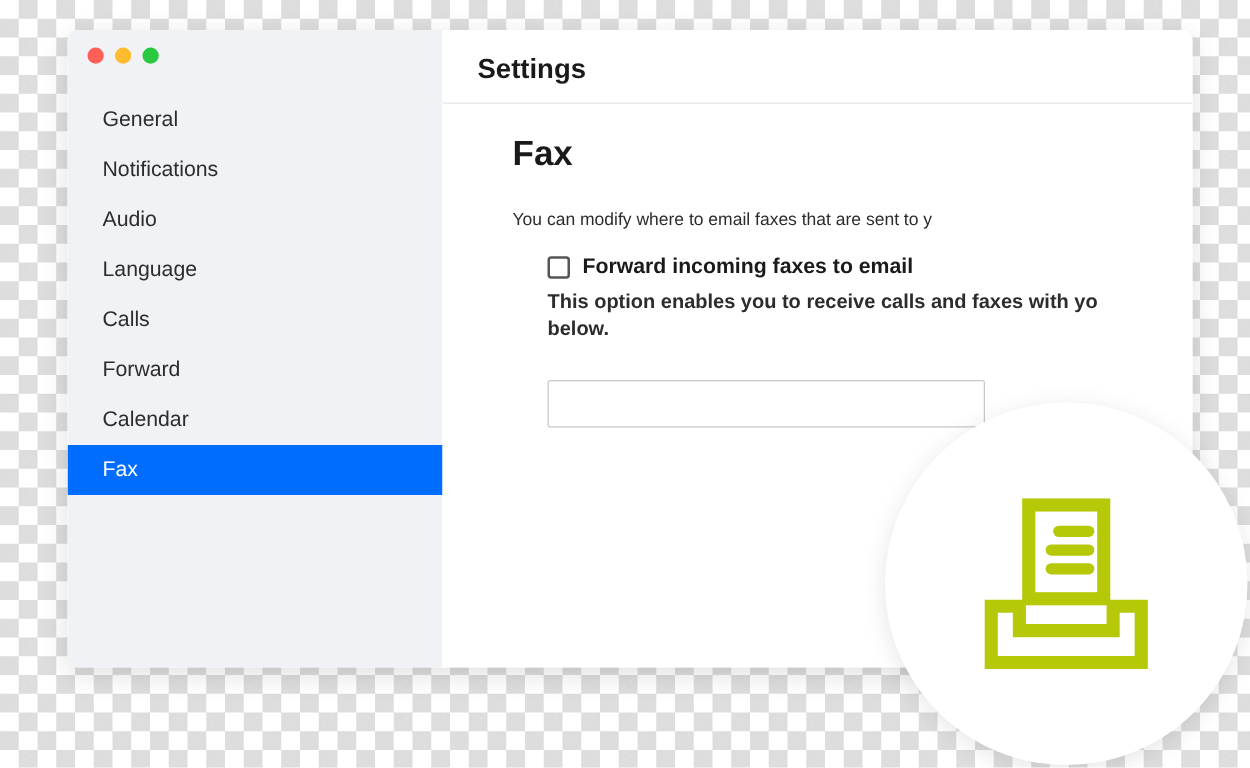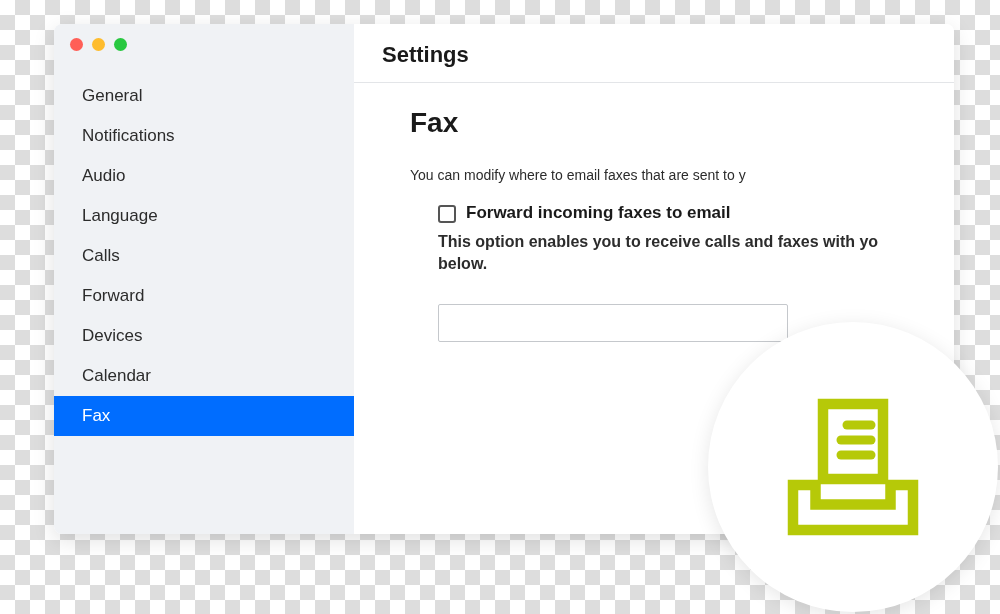--- a/index.html
+++ b/index.html
@@ -160,21 +160,20 @@
     <div class="traffic-light tl-green"></div>
   </div>
 
   <nav class="sidebar" id="sidebar">
       <div class="sidebar-item"><span>General</span></div>
       <div class="sidebar-item"><span>Notifications</span></div>
       <div class="sidebar-item"><span>Audio</span></div>
       <div class="sidebar-item"><span>Language</span></div>
       <div class="sidebar-item"><span>Calls</span></div>
       <div class="sidebar-item"><span>Forward</span></div>
-      <div class="sidebar-item"><span>Devices</span></div>
       <div class="sidebar-item"><span>Calendar</span></div>
       <div class="sidebar-item active"><span>Fax</span></div>
     </nav>
 
   <div class="main">
     <div class="main-header">
       <div class="main-title">Settings</div>
     </div>
     <div class="content">
       <h1 class="section-title">Fax</h1>

